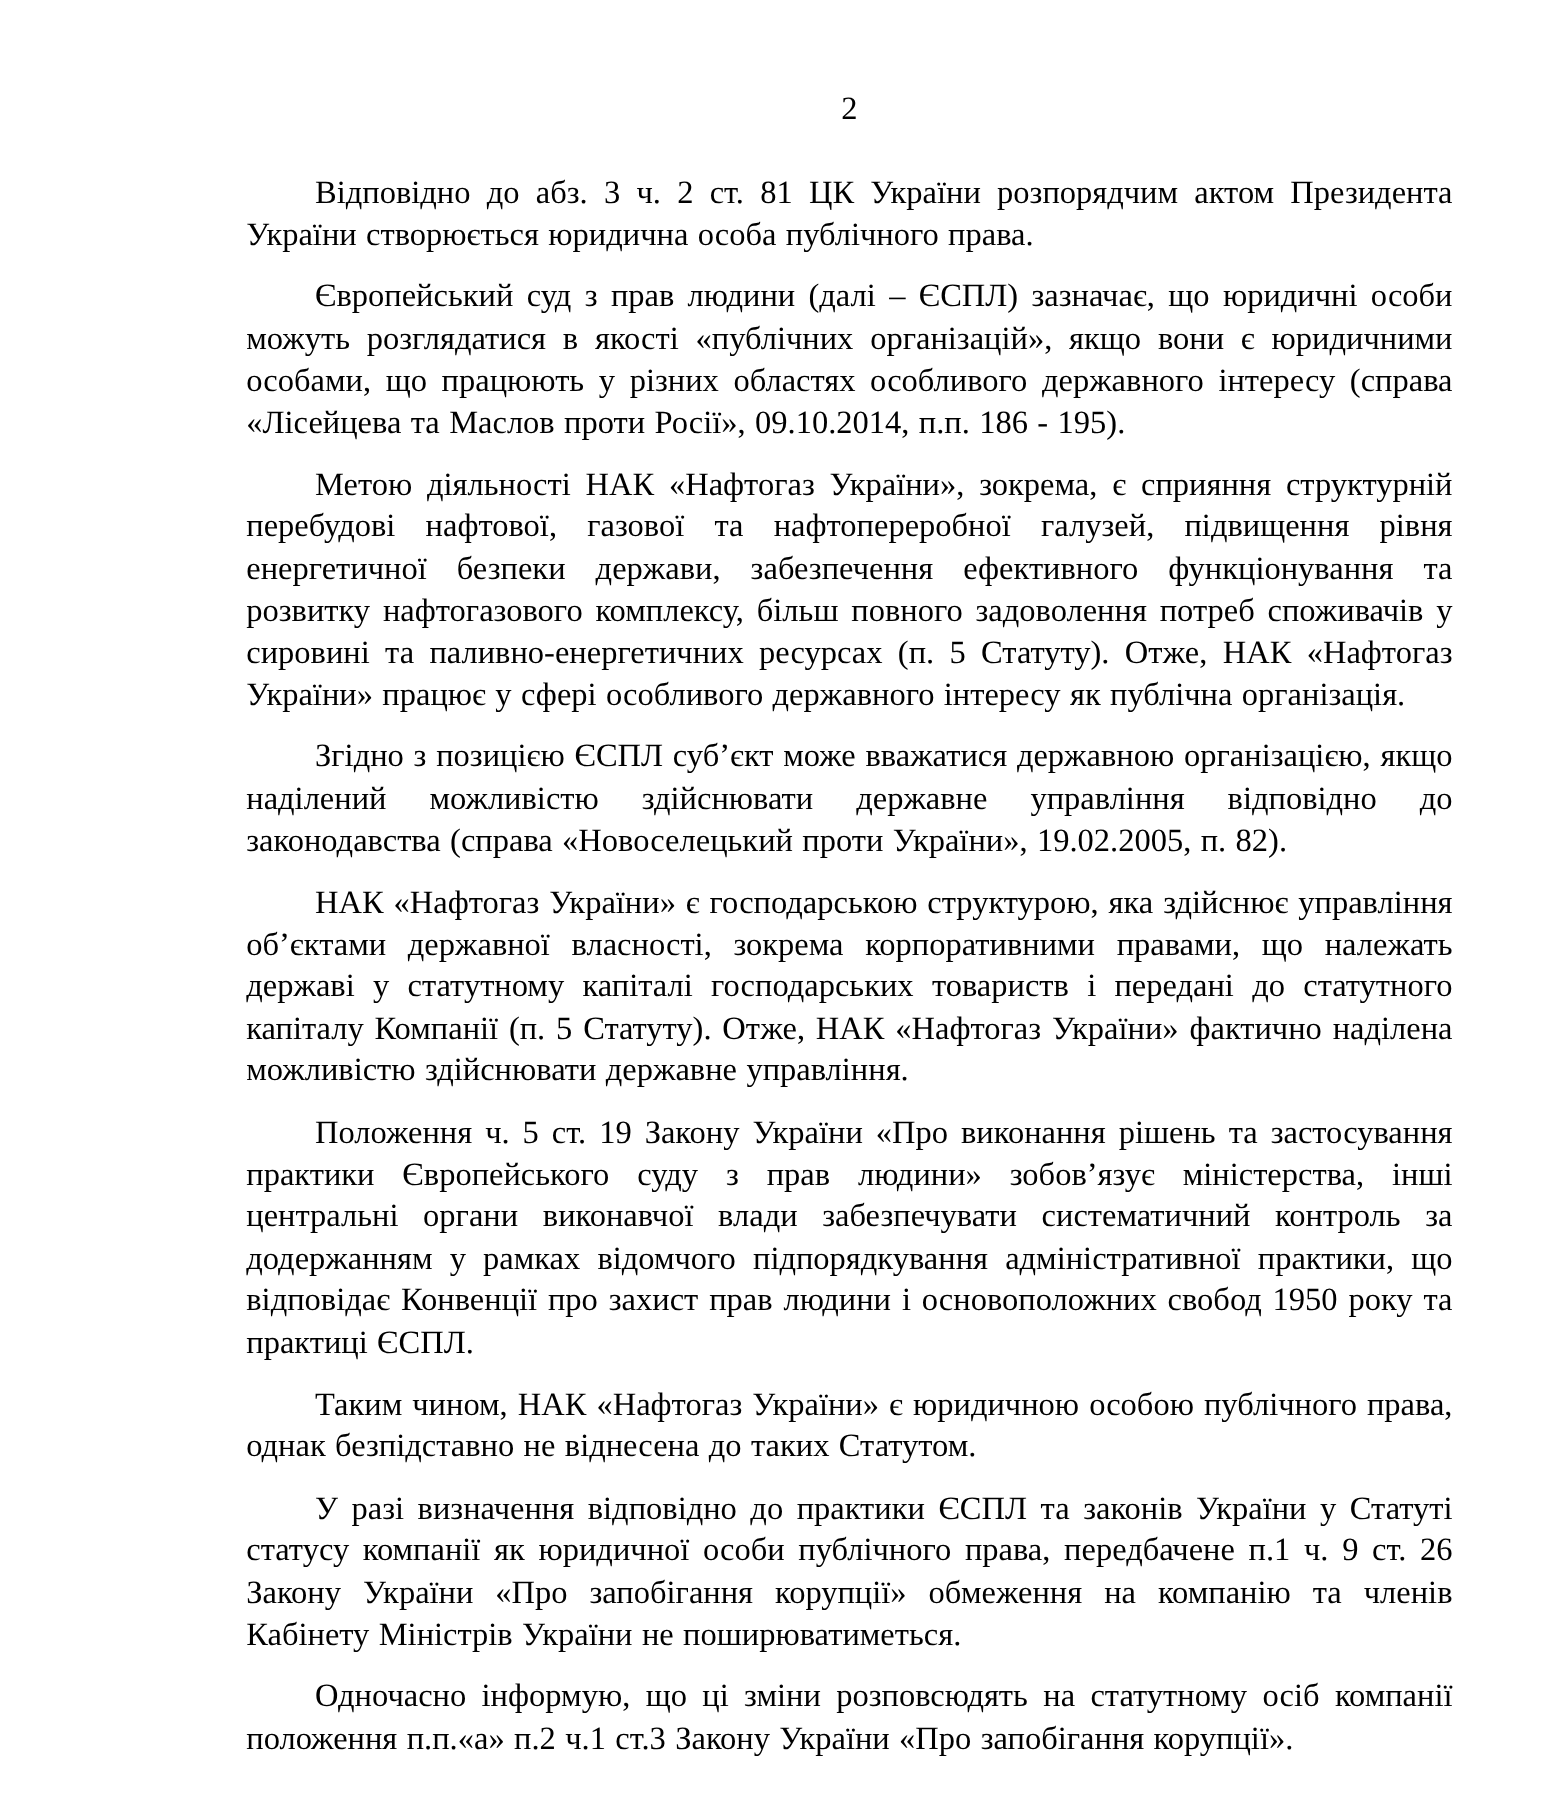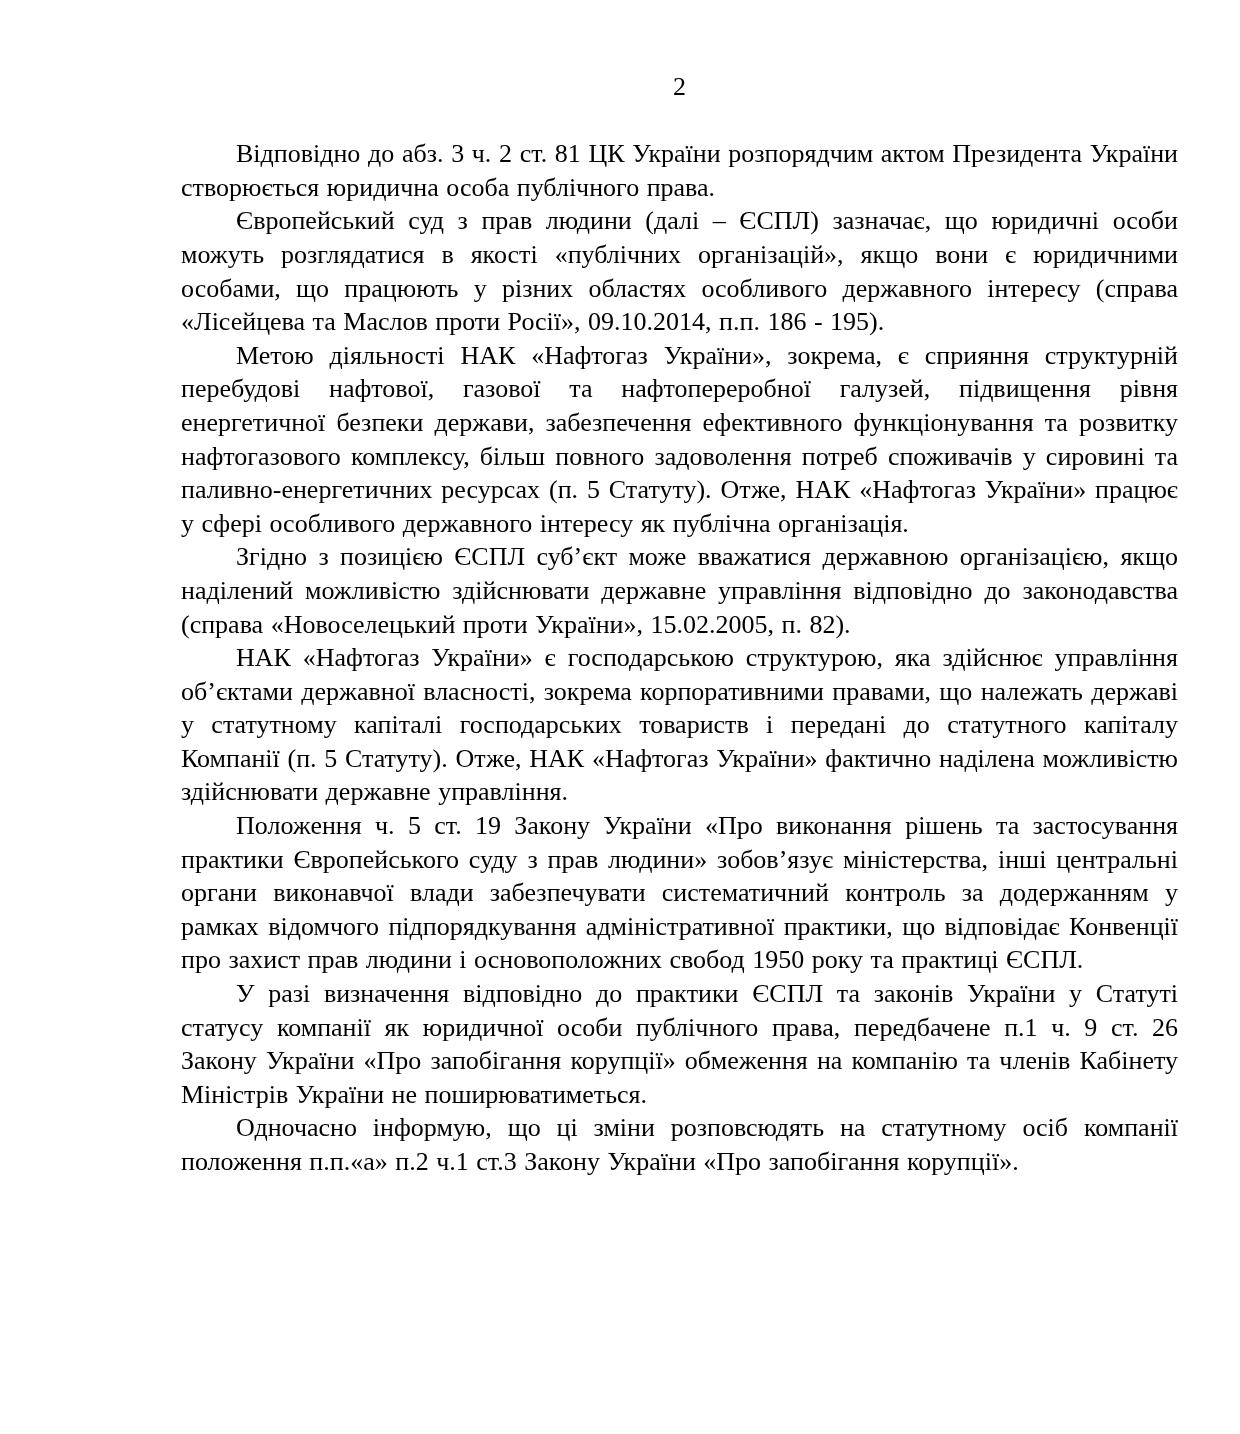--- a/index.html
+++ b/index.html
@@ -17,36 +17,37 @@
     font-size: 26px;
     line-height: 33.6px;
     padding: 70px 62px 40px 181px;
     overflow: hidden;
   }
   .page-number {
     text-align: center;
     margin-bottom: 33.6px;
   }
   .body-text p {
-    margin: 0;
+    margin: 16px;
     padding: 0;
     text-indent: 55px;
     text-align: justify;
     word-spacing: 1px;
   }
 </style>
 </head>
 <body>
 
 <div class="page">
   <div class="page-number">2</div>
 
   <div class="body-text">
     <p>Відповідно до абз. 3 ч. 2 ст. 81 ЦК України розпорядчим актом Президента України створюється юридична особа публічного права.</p>
     <p>Європейський суд з прав людини (далі – ЄСПЛ) зазначає, що юридичні особи можуть розглядатися в якості «публічних організацій», якщо вони є юридичними особами, що працюють у різних областях особливого державного інтересу (справа «Лісейцева та Маслов проти Росії», 09.10.2014, п.п. 186 - 195).</p>
     <p>Метою діяльності НАК «Нафтогаз України», зокрема, є сприяння структурній перебудові нафтової, газової та нафтопереробної галузей, підвищення рівня енергетичної безпеки держави, забезпечення ефективного функціонування та розвитку нафтогазового комплексу, більш повного задоволення потреб споживачів у сировині та паливно-енергетичних ресурсах (п. 5 Статуту). Отже, НАК «Нафтогаз України» працює у сфері особливого державного інтересу як публічна організація.</p>
-    <p>Згідно з позицією ЄСПЛ суб’єкт може вважатися державною організацією, якщо наділений можливістю здійснювати державне управління відповідно до законодавства (справа «Новоселецький проти України», 15.02.2005, п. 82).</p>
+    <p>Згідно з позицією ЄСПЛ суб’єкт може вважатися державною організацією, якщо наділений можливістю здійснювати державне управління відповідно до законодавства (справа «Новоселецький проти України», 19.02.2005, п. 82).</p>
     <p>НАК «Нафтогаз України» є господарською структурою, яка здійснює управління об’єктами державної власності, зокрема корпоративними правами, що належать державі у статутному капіталі господарських товариств і передані до статутного капіталу Компанії (п. 5 Статуту). Отже, НАК «Нафтогаз України» фактично наділена можливістю здійснювати державне управління.</p>
     <p>Положення ч. 5 ст. 19 Закону України «Про виконання рішень та застосування практики Європейського суду з прав людини» зобов’язує міністерства, інші центральні органи виконавчої влади забезпечувати систематичний контроль за додержанням у рамках відомчого підпорядкування адміністративної практики, що відповідає Конвенції про захист прав людини і основоположних свобод 1950 року та практиці ЄСПЛ.</p>
+    <p>Таким чином, НАК «Нафтогаз України» є юридичною особою публічного права, однак безпідставно не віднесена до таких Статутом.</p>
     <p>У разі визначення відповідно до практики ЄСПЛ та законів України у Статуті статусу компанії як юридичної особи публічного права, передбачене п.1 ч. 9 ст. 26 Закону України «Про запобігання корупції» обмеження на компанію та членів Кабінету Міністрів України не поширюватиметься.</p>
     <p>Одночасно інформую, що ці зміни розповсюдять на статутному осіб компанії положення п.п.«а» п.2 ч.1 ст.3 Закону України «Про запобігання корупції».</p>
   </div>
 </div>
 
 </body></html>

